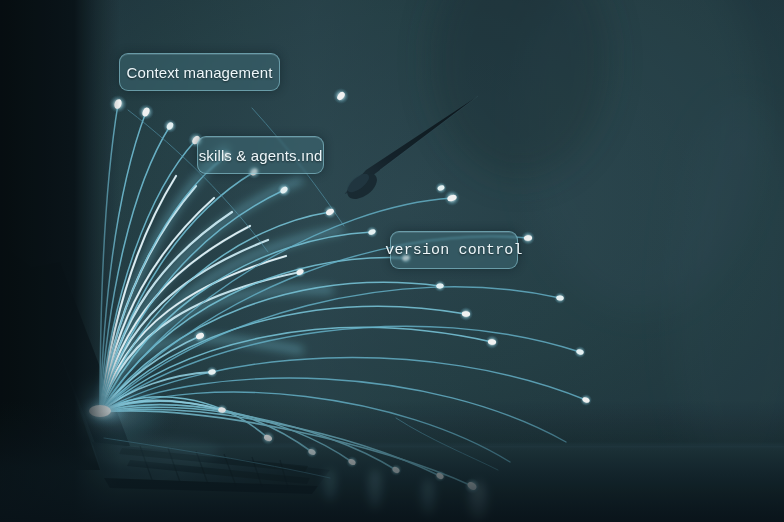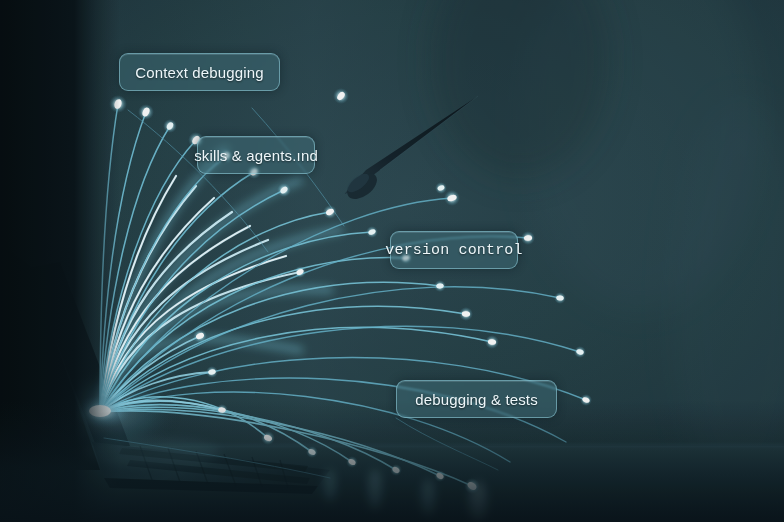--- a/index.html
+++ b/index.html
@@ -34,21 +34,21 @@
     color: #eef7fa;
     font-size: 15px;
     letter-spacing: 0.15px;
     white-space: nowrap;
     text-shadow: 0 1px 2px rgba(0, 0, 0, 0.55);
     box-shadow: 0 0 10px rgba(10, 25, 32, 0.45),
                 inset 0 1px 0 rgba(190, 232, 243, 0.16);
     backdrop-filter: blur(1px);
   }
   .chip-1 { left: 119px; top: 53px;  width: 161px; height: 38px; }
-  .chip-2 { left: 197px; top: 136px; width: 118px; height: 38px; }
+  .chip-2 { left: 197px; top: 136px; width: 127px; height: 38px; }
   .chip-3 { left: 390px; top: 231px; width: 128px; height: 38px; font-family: Liberation Mono, monospace; }
   .chip-4 { left: 396px; top: 380px; width: 161px; height: 38px; }
 </style>
 </head>
 <body>
 
 <div id="stage">
 
   <svg id="scene-svg" viewBox="0 0 784 522" preserveAspectRatio="none">
     <defs>
@@ -365,21 +365,20 @@
       <path d="M 478 96 L 380 170" stroke="#3c5c68" stroke-width="0.8" opacity="0.5" fill="none"></path>
     </g>
 
     <g>
       <rect x="0" y="0" width="120" height="522" fill="url(#leftDark)"></rect>
       <rect x="0" y="400" width="784" height="122" fill="url(#bottomDark)"></rect>
       <rect x="0" y="0" width="784" height="522" fill="#071116" opacity="0.06"></rect>
     </g>
   </svg>
 
-  <div class="label-chip chip-1">Context debugging</div>
+  <div class="label-chip chip-1">Context management</div>
 
   <div class="label-chip chip-2">skills &amp; agents.ınd</div>
 
   <div class="label-chip chip-3">version control</div>
 
-  <div class="label-chip chip-4">debugging &amp; tests</div>
 
 </div>
 
 </body></html>

